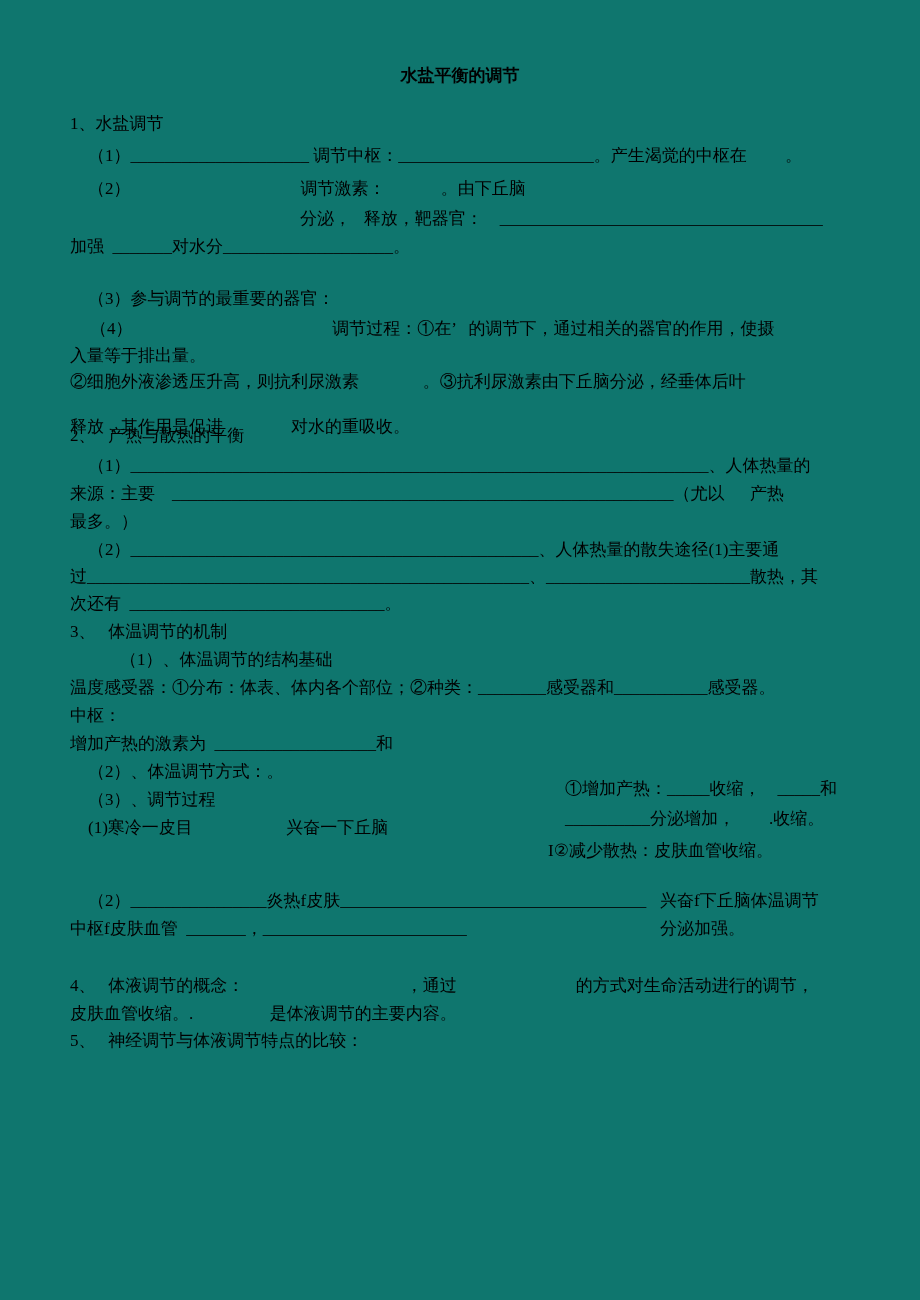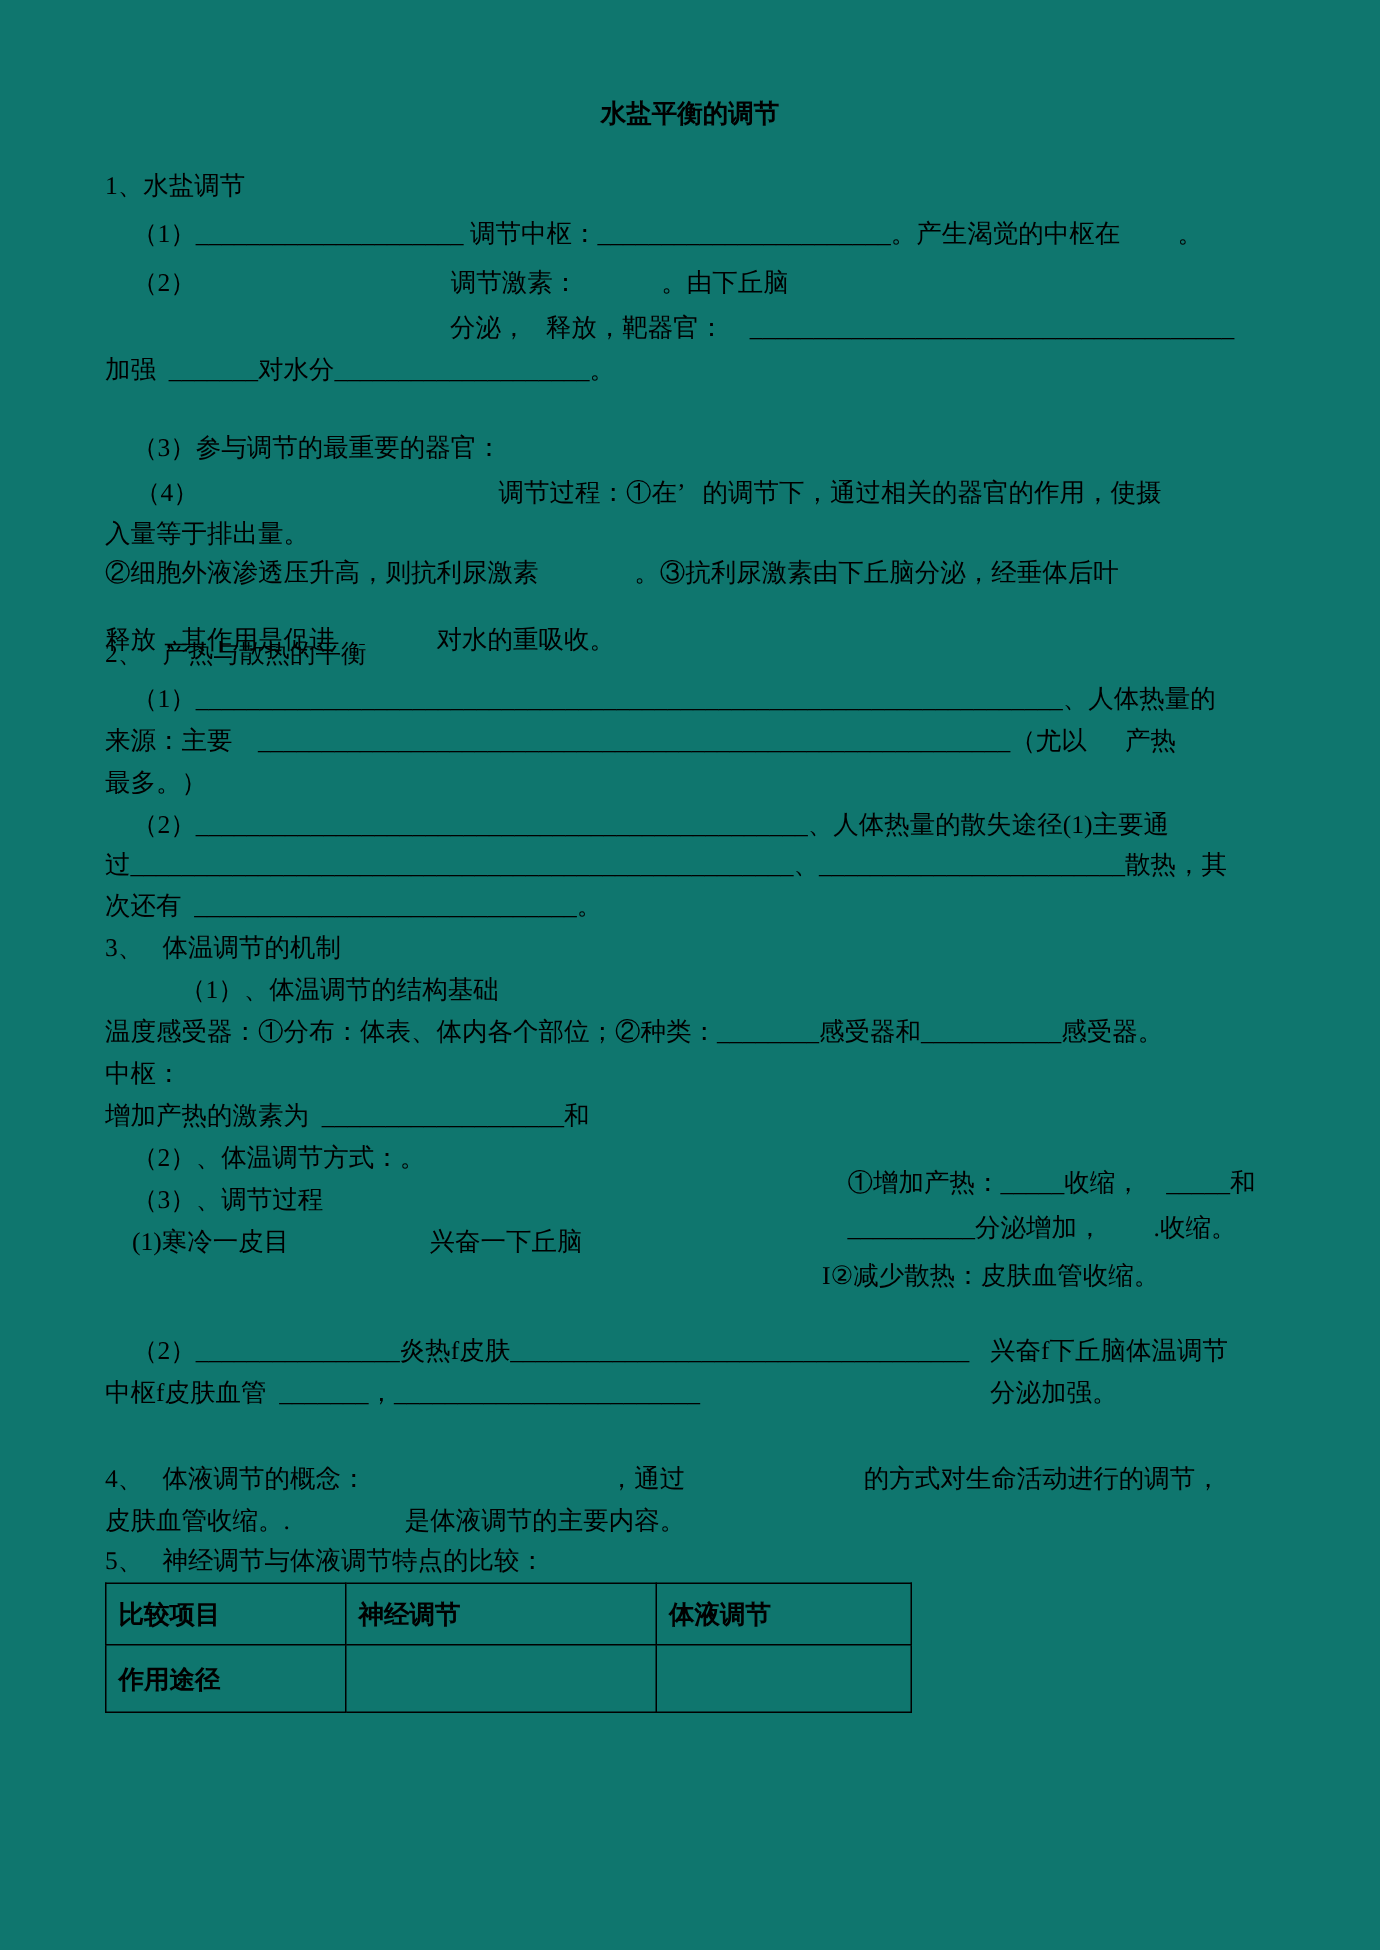--- a/index.html
+++ b/index.html
@@ -92,27 +92,13 @@
       <div class="line" style="left: 548px; top: 840px;">I②减少散热：皮肤血管收缩。</div>
       <div class="line" style="left: 88px; top: 890px;">（2）________________炎热f皮肤____________________________________</div>
       <div class="line" style="left: 660px; top: 890px;">兴奋f下丘脑体温调节</div>
       <div class="line" style="left: 70px; top: 918px;">中枢f皮肤血管  _______，________________________</div>
       <div class="line" style="left: 660px; top: 918px;">分泌加强。</div>
       <div class="line" style="left: 70px; top: 975px;">4、   体液调节的概念：                                      ，通过                            的方式对生命活动进行的调节，</div>
       <div class="line" style="left: 70px; top: 1003px;">皮肤血管收缩。.                  是体液调节的主要内容。</div>
       <div class="line" style="left: 70px; top: 1030px;">5、   神经调节与体液调节特点的比较：</div>
     </div>
 
-  <table class="cmp-table">
-    <tbody id="cmp-tbody">
-        <tr>
-          <td>比较项目</td>
-          <td>神经调节</td>
-          <td>体液调节</td>
-        </tr>
-        <tr>
-          <td>作用途径</td>
-          <td></td>
-          <td></td>
-        </tr>
-      </tbody>
-  </table>
 </div>
 
 </body></html>

